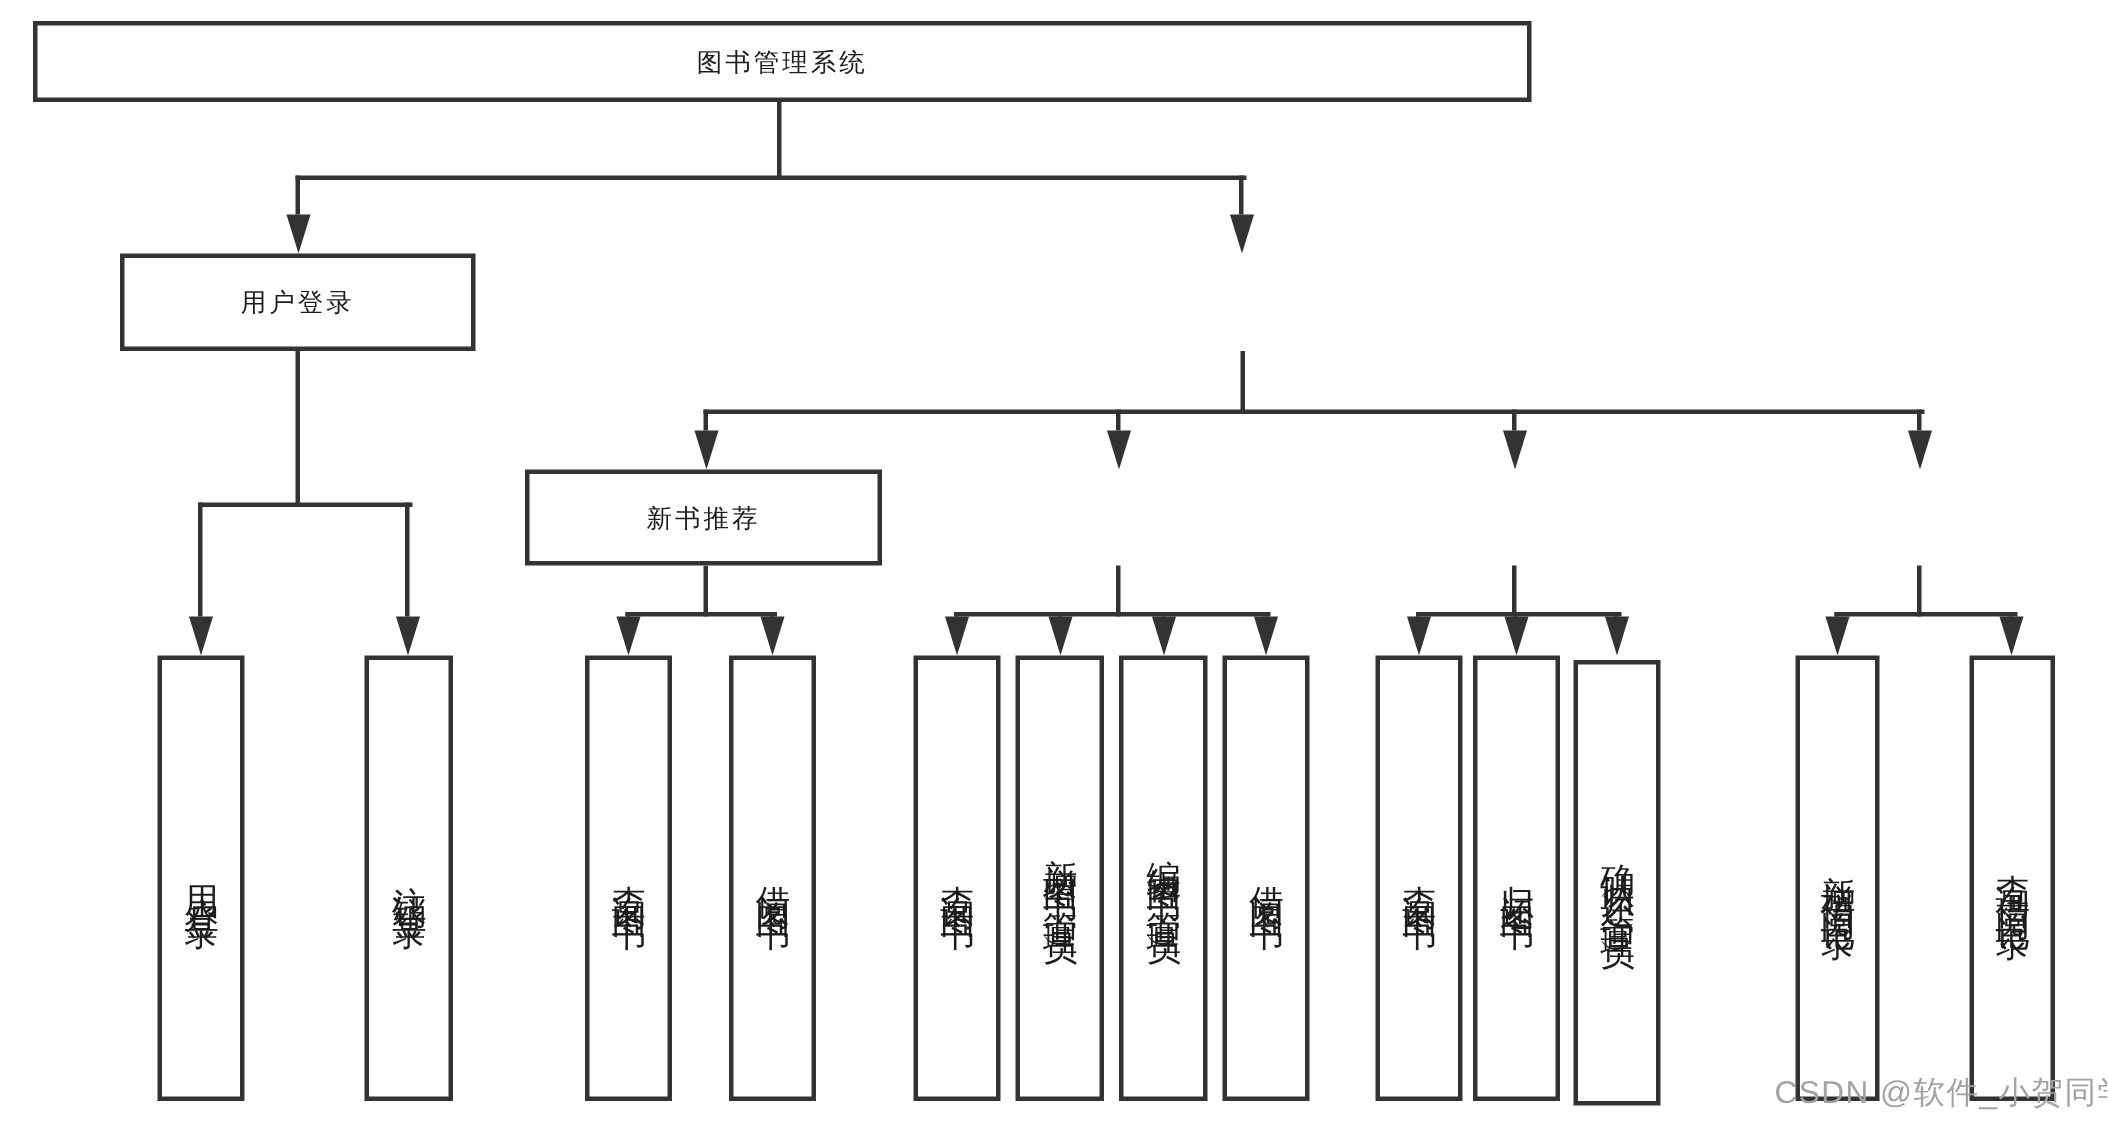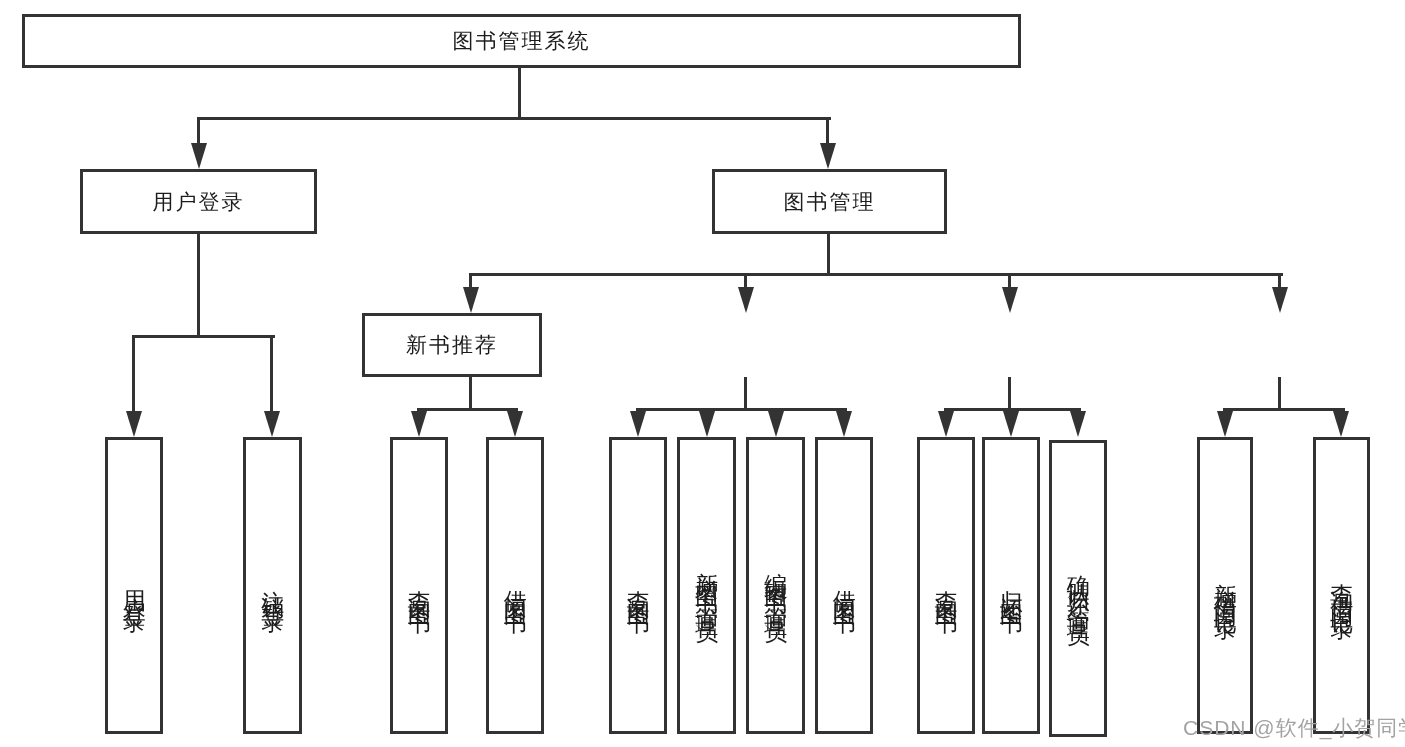--- a/index.html
+++ b/index.html
@@ -4,21 +4,21 @@
 <style>
   html,body{margin:0;padding:0;background:#ffffff;}
   .canvas{
     position:relative;width:1405px;height:747px;background:#ffffff;overflow:hidden;
     font-family:"Liberation Sans","DejaVu Sans",sans-serif;
   }
   .node{
     position:absolute;box-sizing:border-box;border:3px solid #333333;background:#ffffff;
     display:flex;align-items:center;justify-content:center;color:#1c1c1c;z-index:2;
   }
-  .node.h .lbl{font-size:21px;letter-spacing:2px;white-space:nowrap;font-family:Liberation Mono, monospace;}
+  .node.h .lbl{font-size:17px;letter-spacing:2px;white-space:nowrap;font-family:Liberation Mono, monospace;}
   .node.v .lbl{
     writing-mode:vertical-rl;text-orientation:mixed;
     font-size:23px;letter-spacing:7px;line-height:1.2;
   }
   .vline{position:absolute;width:3px;background:#333333;z-index:1;}
   .hline{position:absolute;height:3px;background:#333333;z-index:1;}
   .tri{
     position:absolute;width:0;height:0;z-index:1;
     border-left:8px solid transparent;border-right:8px solid transparent;
     border-top:26px solid #333333;
@@ -34,25 +34,22 @@
 <div class="canvas">
 
   <div class="node h" style="left:22px;top:14px;width:999px;height:54px">
     <span class="lbl">图书管理系统</span>
   </div>
 
   <div class="node h" style="left:80px;top:169px;width:237px;height:65px">
     <span class="lbl">用户登录</span>
   </div>
 
-  <div class="node h" style="left:712px;top:169px;width:235px;height:65px">
-    <span class="lbl">图书管理</span>
-  </div>
 
-  <div class="node h" style="left:362px;top:313px;width:180px;height:64px">
+  <div class="node h" style="left:350px;top:313px;width:238px;height:64px">
     <span class="lbl">新书推荐</span>
   </div>
 
 
 
 
   <div class="node v" style="left:105px;top:437px;width:58px;height:297px">
     <span class="lbl">用户登录</span>
   </div>
   <div class="node v" style="left:243px;top:437px;width:59px;height:297px">

